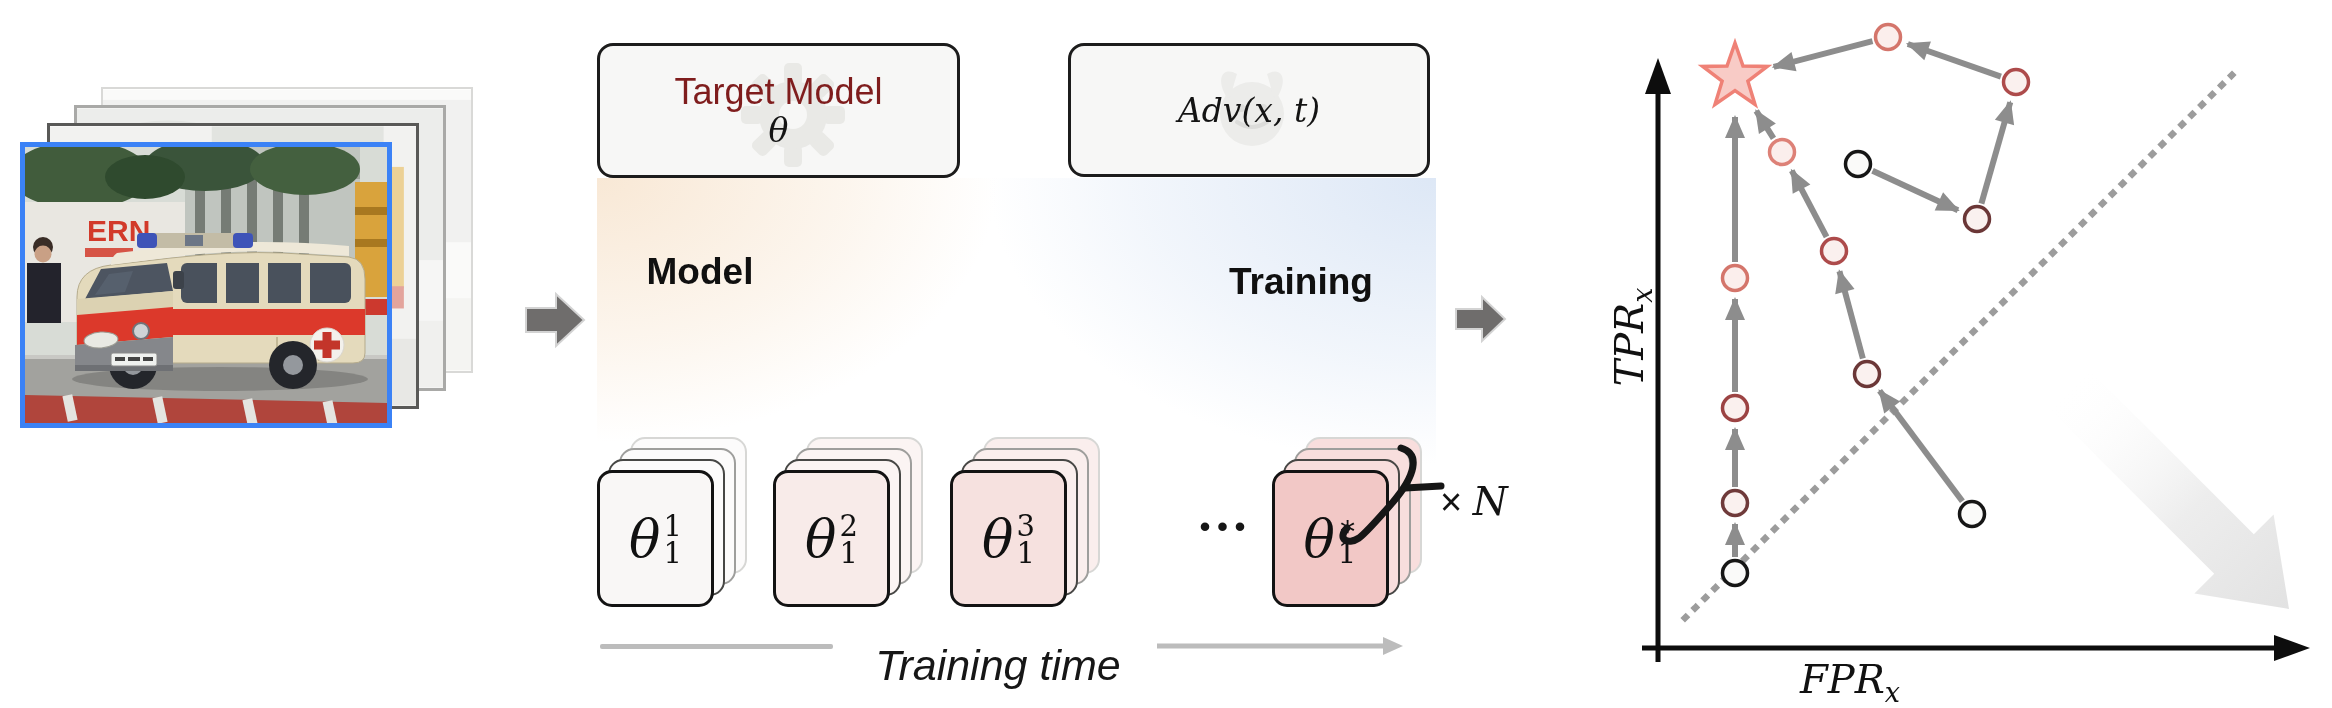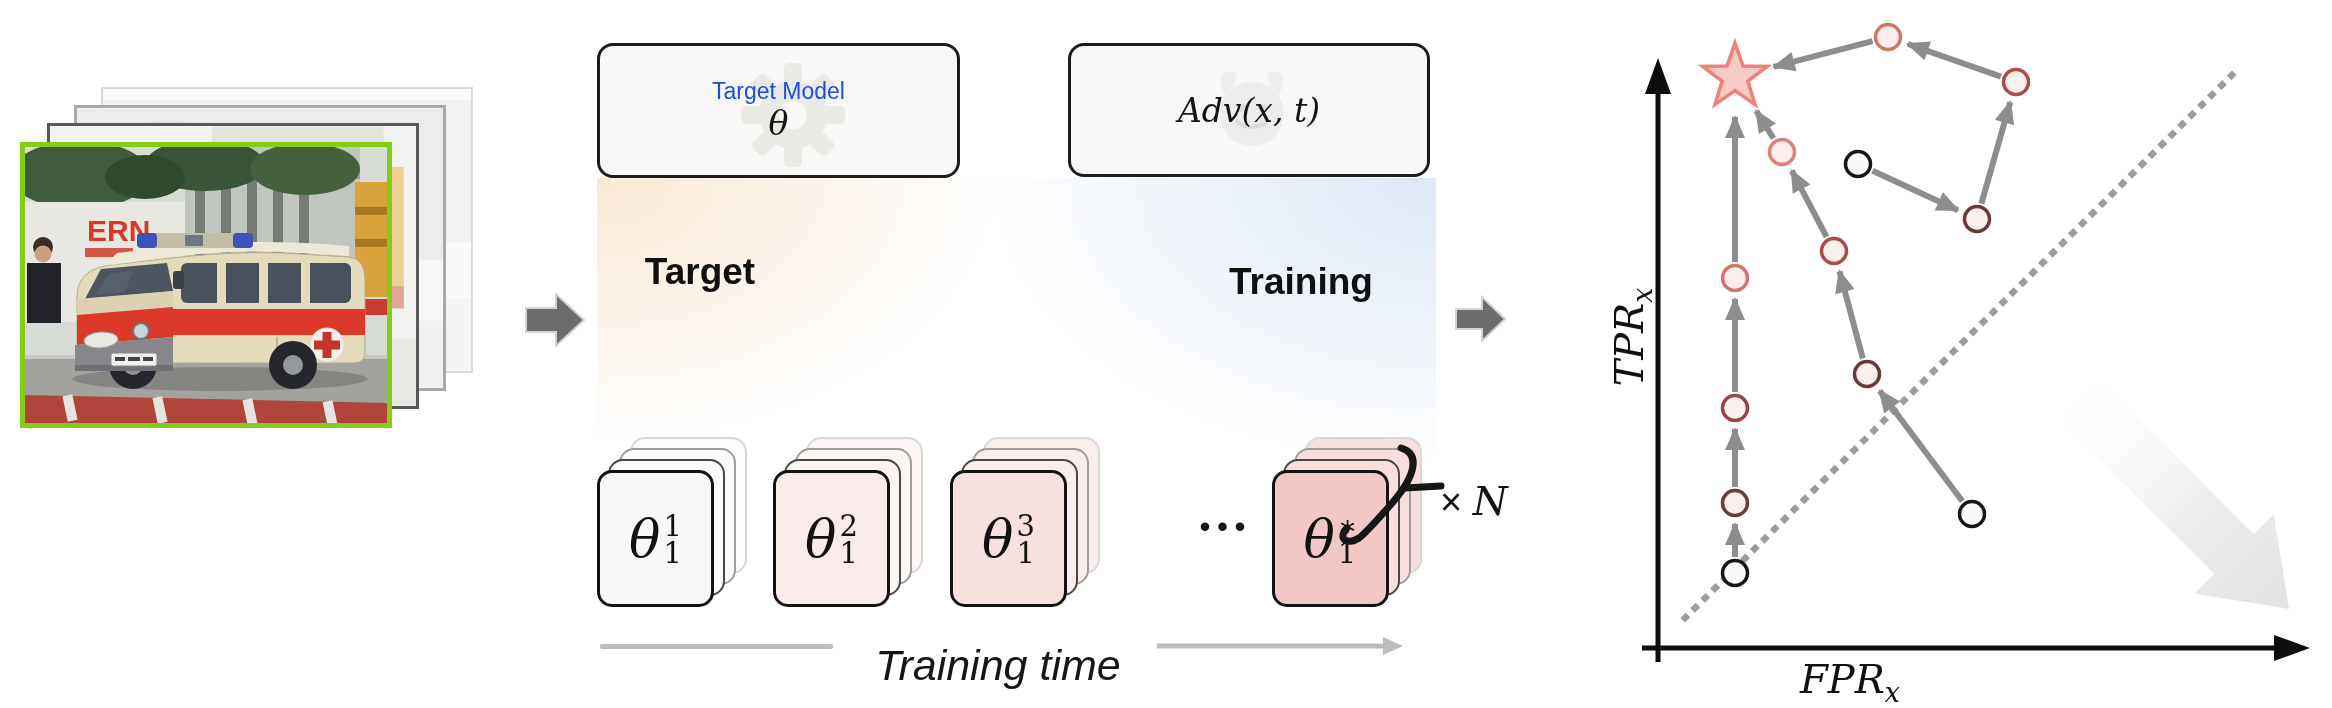--- a/index.html
+++ b/index.html
@@ -8,38 +8,38 @@
     overflow:hidden; font-family:"Liberation Sans", sans-serif; color:#141414;
   }
   .abs { position:absolute; }
 
   
   .photo { position:absolute; width:372px; height:286px; box-sizing:border-box; background:#fff; }
   .photo svg { width:100%; height:100%; display:block; }
   .photo.p4 { border:2px solid #d9d9d7; }
   .photo.p3 { border:3px solid #a9a9a7; }
   .photo.p2 { border:3px solid #595957; }
-  .photo.p1 { border:5px solid #84cc16; }
+  .photo.p1 { border:5px solid #3b82f6; }
   .caption {
     position:absolute; left:38px; top:630px; width:400px; text-align:center;
     font-style:italic; font-size:46px; color:#131313; letter-spacing:1px;
   }
   .caption .mathD { font-family:"DejaVu Serif", serif; font-style:italic; font-size:44px; }
 
   
   .flowarrow { position:absolute; }
 
   
   .mbox {
     position:absolute; box-sizing:border-box; border:3px solid #1c1c1c; border-radius:16px;
     background:#f7f7f6; text-align:center; display:flex; flex-direction:column;
     align-items:center; justify-content:center; overflow:hidden;
   }
   .mbox .bg-icon { position:absolute; z-index:0; }
-  .mbox .t1 { position:relative; z-index:1; font-size:23px; color:#1d4ed8; line-height:1.1; }
+  .mbox .t1 { position:relative; z-index:1; font-size:36px; color:#7f1d1d; line-height:1.1; }
   .mbox .t2 { position:relative; z-index:1; font-family:"DejaVu Serif", serif; font-style:italic;
               font-size:33px; margin-top:3px; line-height:1.05; }
   .phase { position:absolute; font-weight:bold; font-size:37px; color:#101010; }
   .swoosh { position:absolute; pointer-events:none; }
   .swoosh.orange { background:radial-gradient(115% 135% at 0% 0%,
       rgba(244,217,186,0.60) 0%, rgba(246,224,198,0.30) 42%, rgba(246,224,198,0) 67%); }
   .swoosh.blue { background:radial-gradient(115% 140% at 100% 0%,
       rgba(203,219,241,0.65) 0%, rgba(210,224,243,0.30) 45%, rgba(210,224,243,0) 70%); }
 
   
@@ -213,21 +213,21 @@
       <circle cx="55" cy="58" r="32" fill="#ececea"></circle>
       <path d="M 30 42 C 18 22 26 10 40 18 C 37 28 35 34 35 40 Z" fill="#ececea"></path>
       <path d="M 80 42 C 92 22 84 10 70 18 C 73 28 75 34 75 40 Z" fill="#ececea"></path>
       <path d="M 40 66 Q 55 76 70 66" stroke="#dcdcda" stroke-width="4" fill="none" stroke-linecap="round"></path>
       <circle cx="44" cy="52" r="4" fill="#dcdcda"></circle>
       <circle cx="66" cy="52" r="4" fill="#dcdcda"></circle>
     </svg>
     <div class="t2">Adv(x, t)</div>
   </div>
 
-  <div class="phase" style="left:640px; top:251px; width:120px; text-align:center;">Target</div>
+  <div class="phase" style="left:640px; top:251px; width:120px; text-align:center;">Model</div>
   <div class="phase" style="left:1201px; top:261px; width:200px; text-align:center;">Training</div>
 
   <div class="stack" style="left:597px; top:437px;">
     <div class="card b3" style="background: rgb(252, 251, 251);"></div>
     <div class="card b2" style="background: rgb(252, 251, 251);"></div>
     <div class="card b1" style="background: rgb(252, 251, 251);"></div>
     <div class="card front" style="background: rgb(249, 247, 246);">
       <span class="theta">θ</span>
       <span class="supsub">
         <span>1</span>

